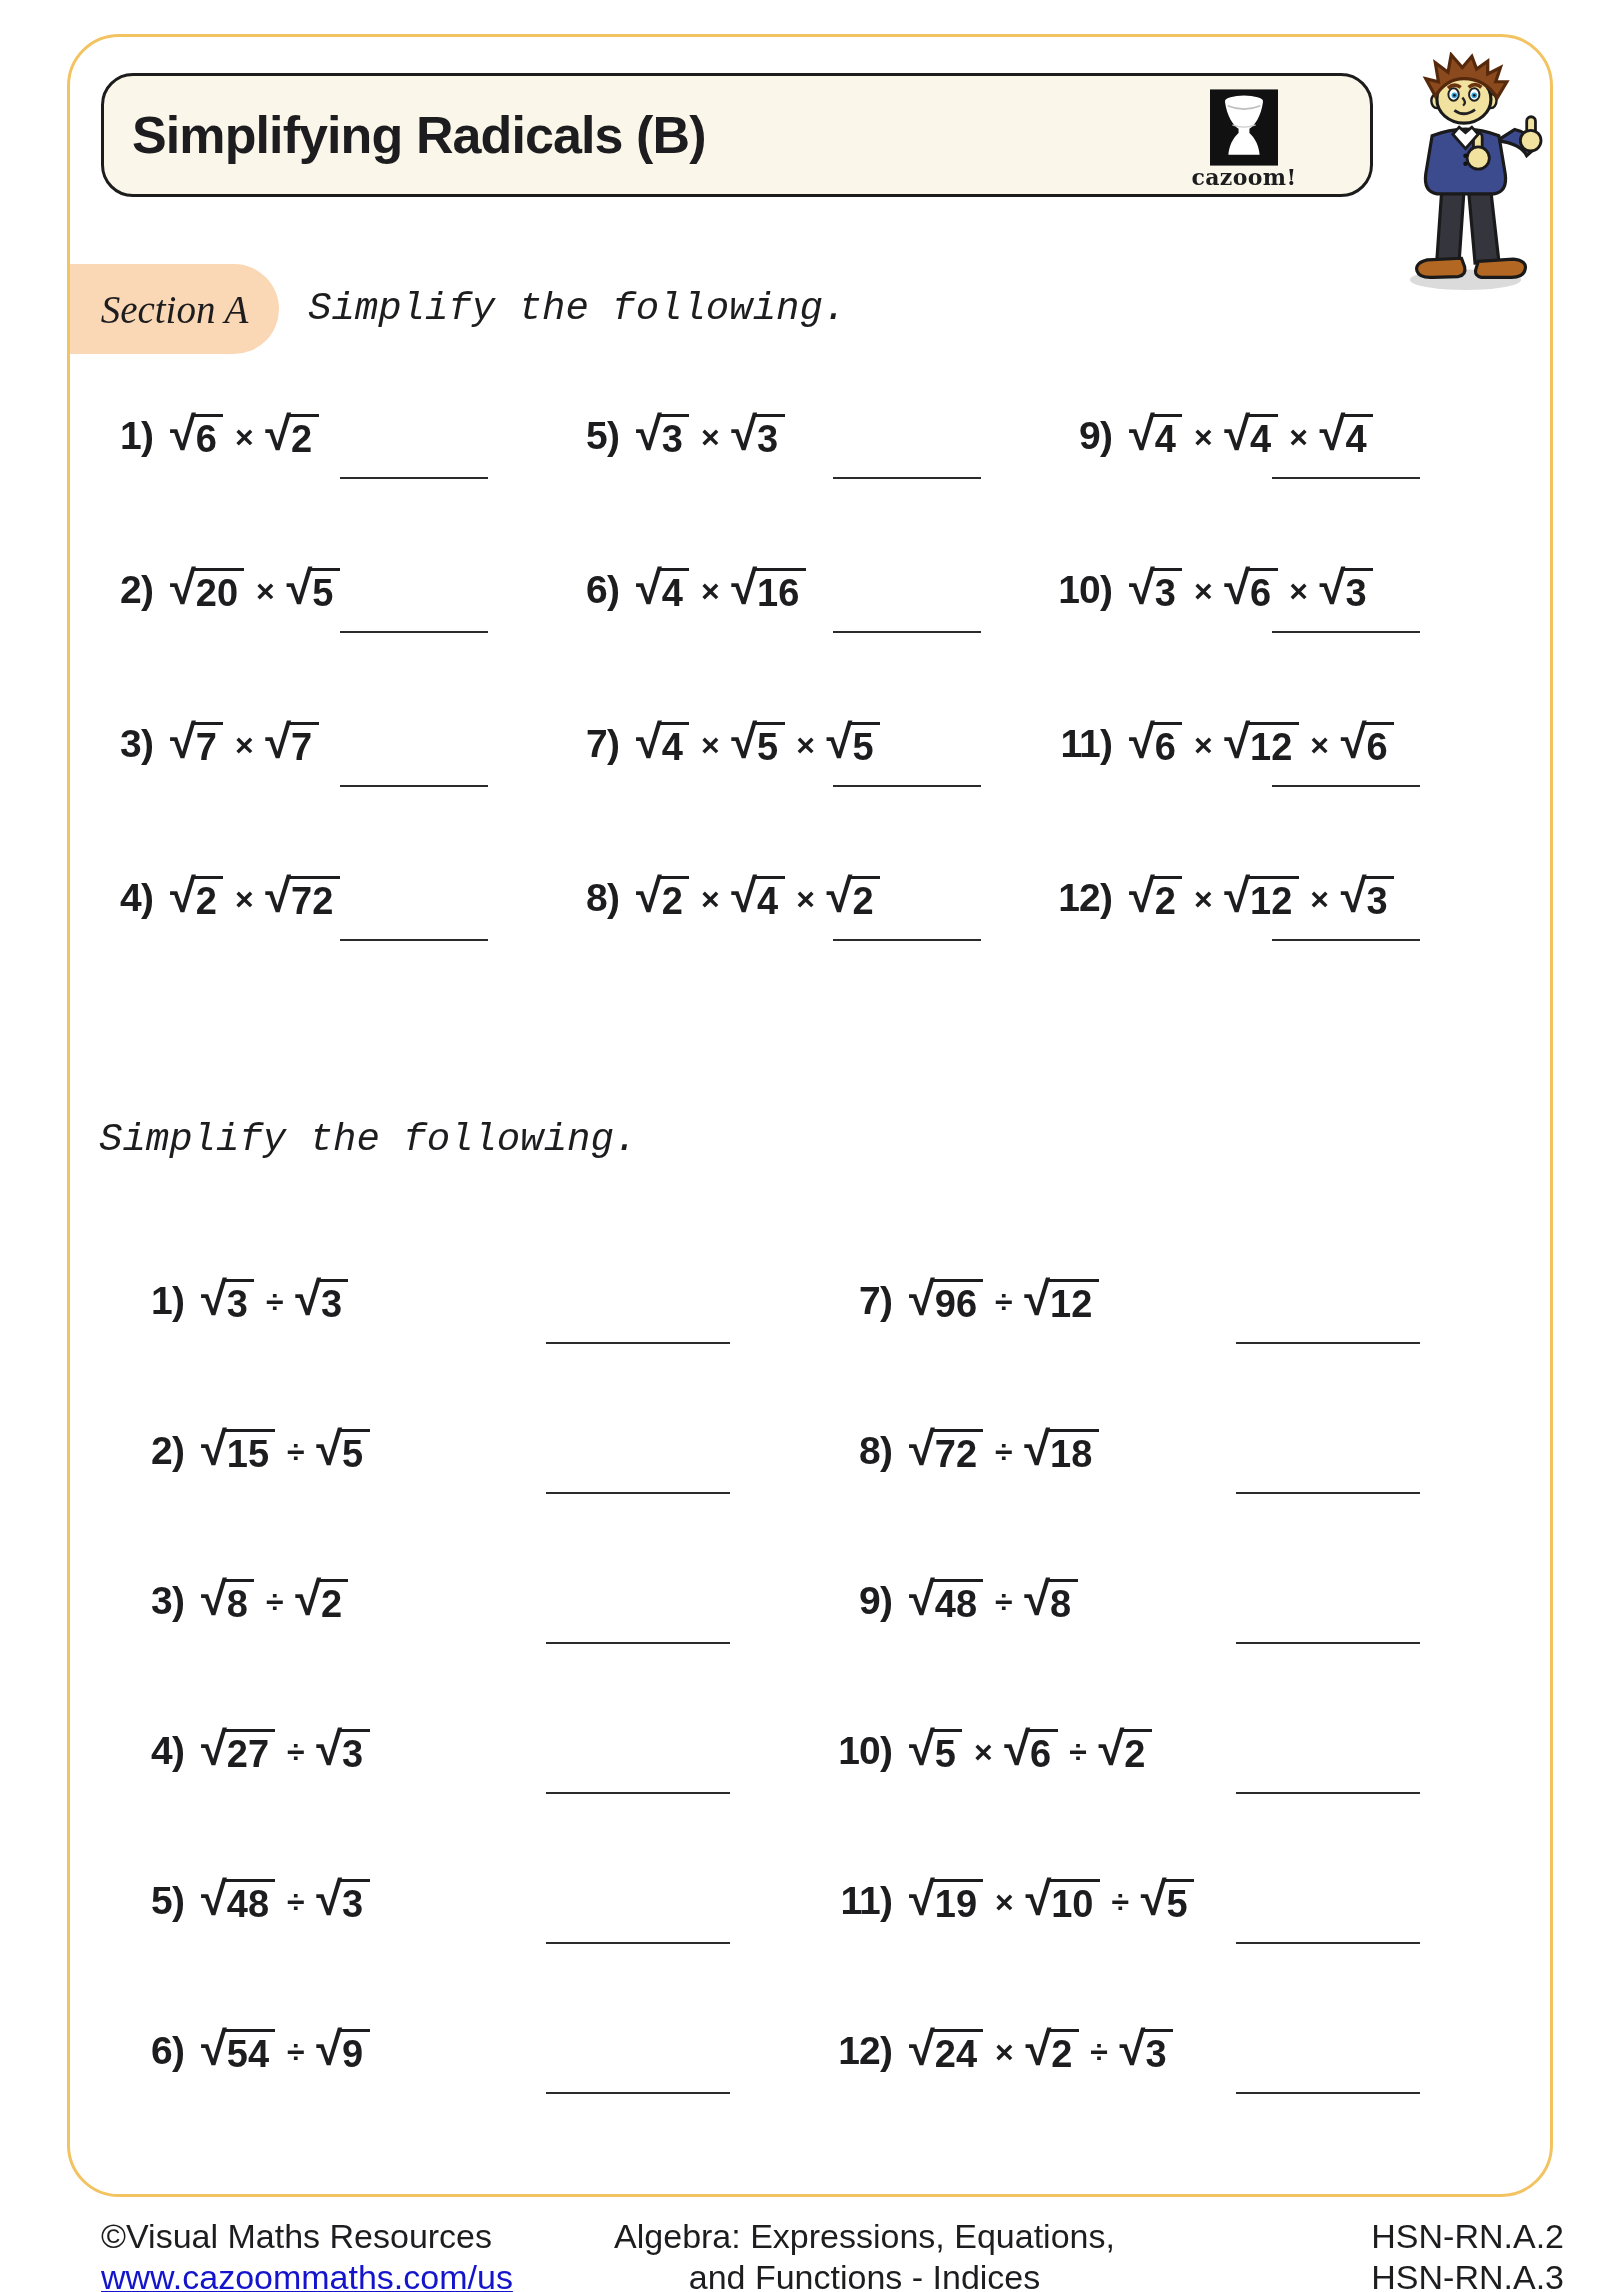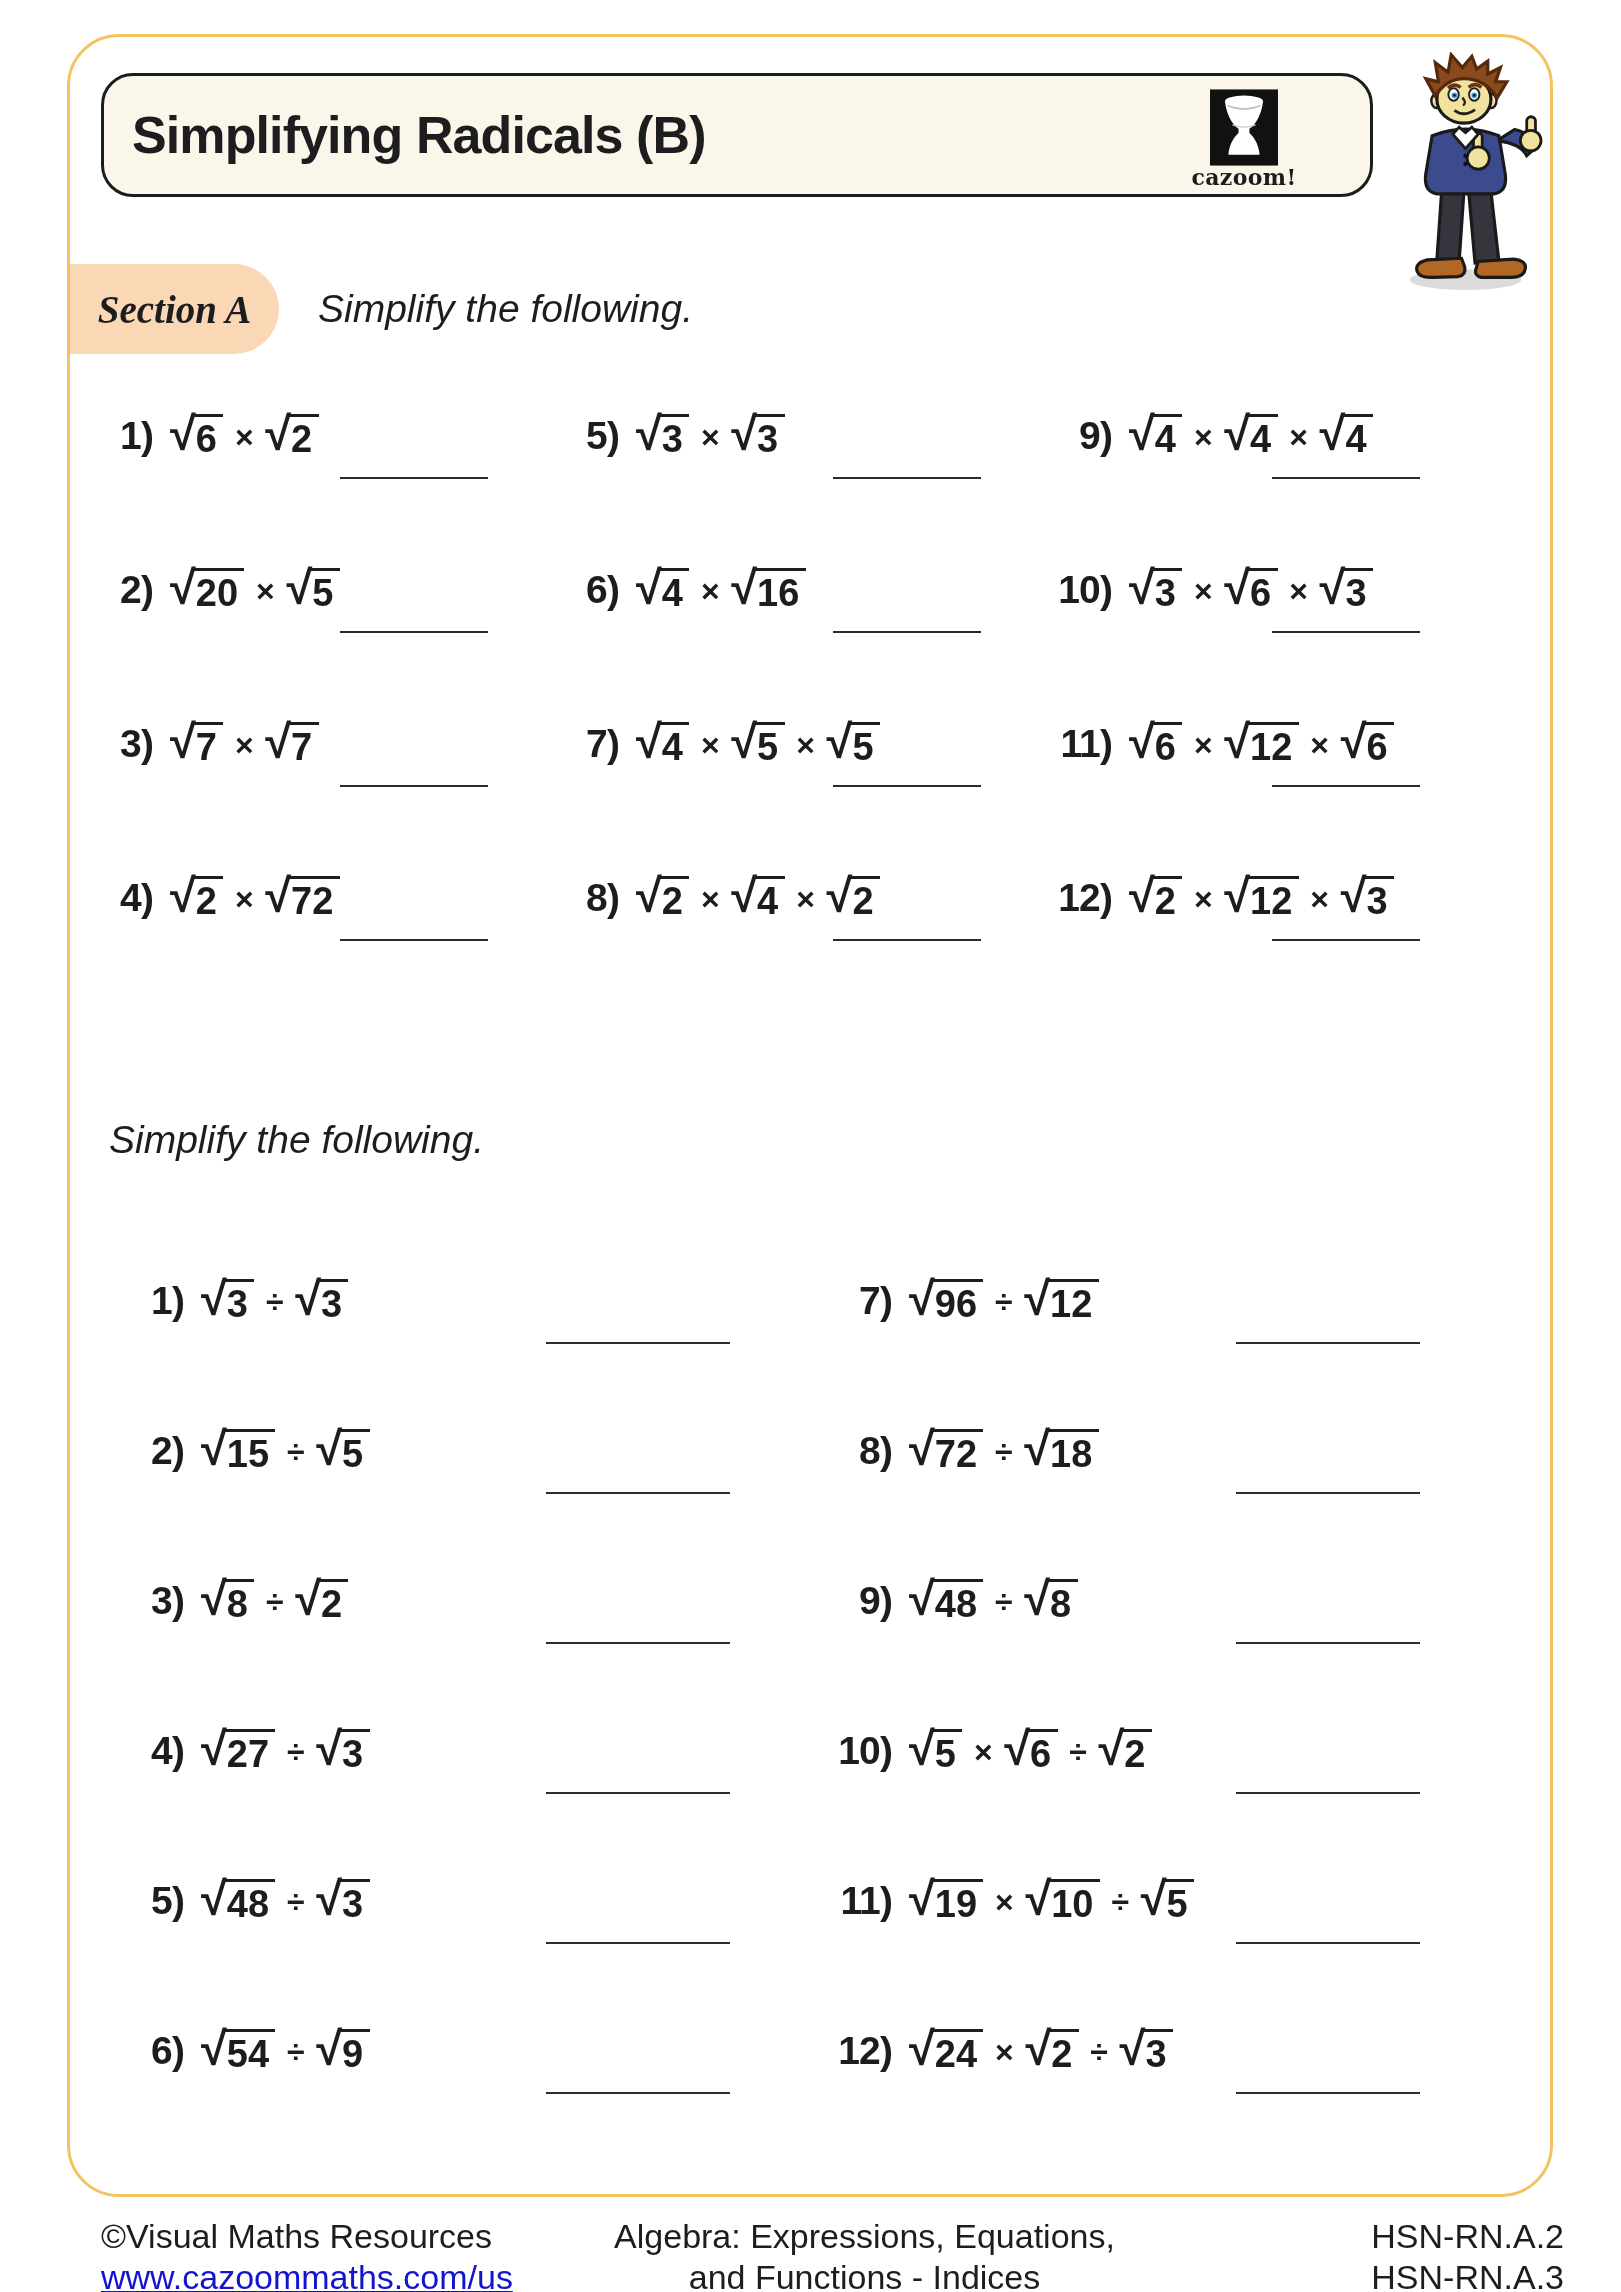--- a/index.html
+++ b/index.html
@@ -29,24 +29,24 @@
     letter-spacing:0.4px;margin-top:-1.8px;
   }
   .mascot{position:absolute;left:1386px;top:52px;width:159px;height:244px;z-index:4;}
   
   .sec-head{position:absolute;display:flex;align-items:center;z-index:2;}
   .sec-head.a{left:70px;top:264px;}
   .sec-head.b{left:70px;top:1118px;}
   .sec-label{
     width:209px;height:90px;background:#FAD7B5;border-radius:0 45px 45px 0;
     display:flex;align-items:center;justify-content:center;
-    font-family:"Liberation Serif",serif;font-style:italic;font-weight:bold;font-size:39px;
+    font-family:"Liberation Serif",serif;font-style:italic;font-weight:normal;font-size:39px;
   }
   .sec-instr{
-    font-family:Liberation Sans, sans-serif;font-style:italic;font-size:39px;margin-left:39px;white-space:nowrap;
+    font-family:Liberation Mono, monospace;font-style:italic;font-size:39px;margin-left:29px;white-space:nowrap;
   }
   
   .grid{position:absolute;display:grid;grid-auto-flow:column;}
   .grid.a{left:85px;top:414px;width:1397px;grid-template-columns:466px 493px 439px;grid-template-rows:repeat(4,154px);}
   .grid.b{left:116px;top:1279px;width:1397px;grid-template-columns:708px 690px;grid-template-rows:repeat(6,150px);}
   .problem{position:relative;}
   .expr{display:flex;align-items:flex-start;}
   .pnum{
     min-width:68px;text-align:right;font-weight:bold;font-size:39px;
     letter-spacing:-0.9px;margin-right:12.5px;line-height:1.15;

